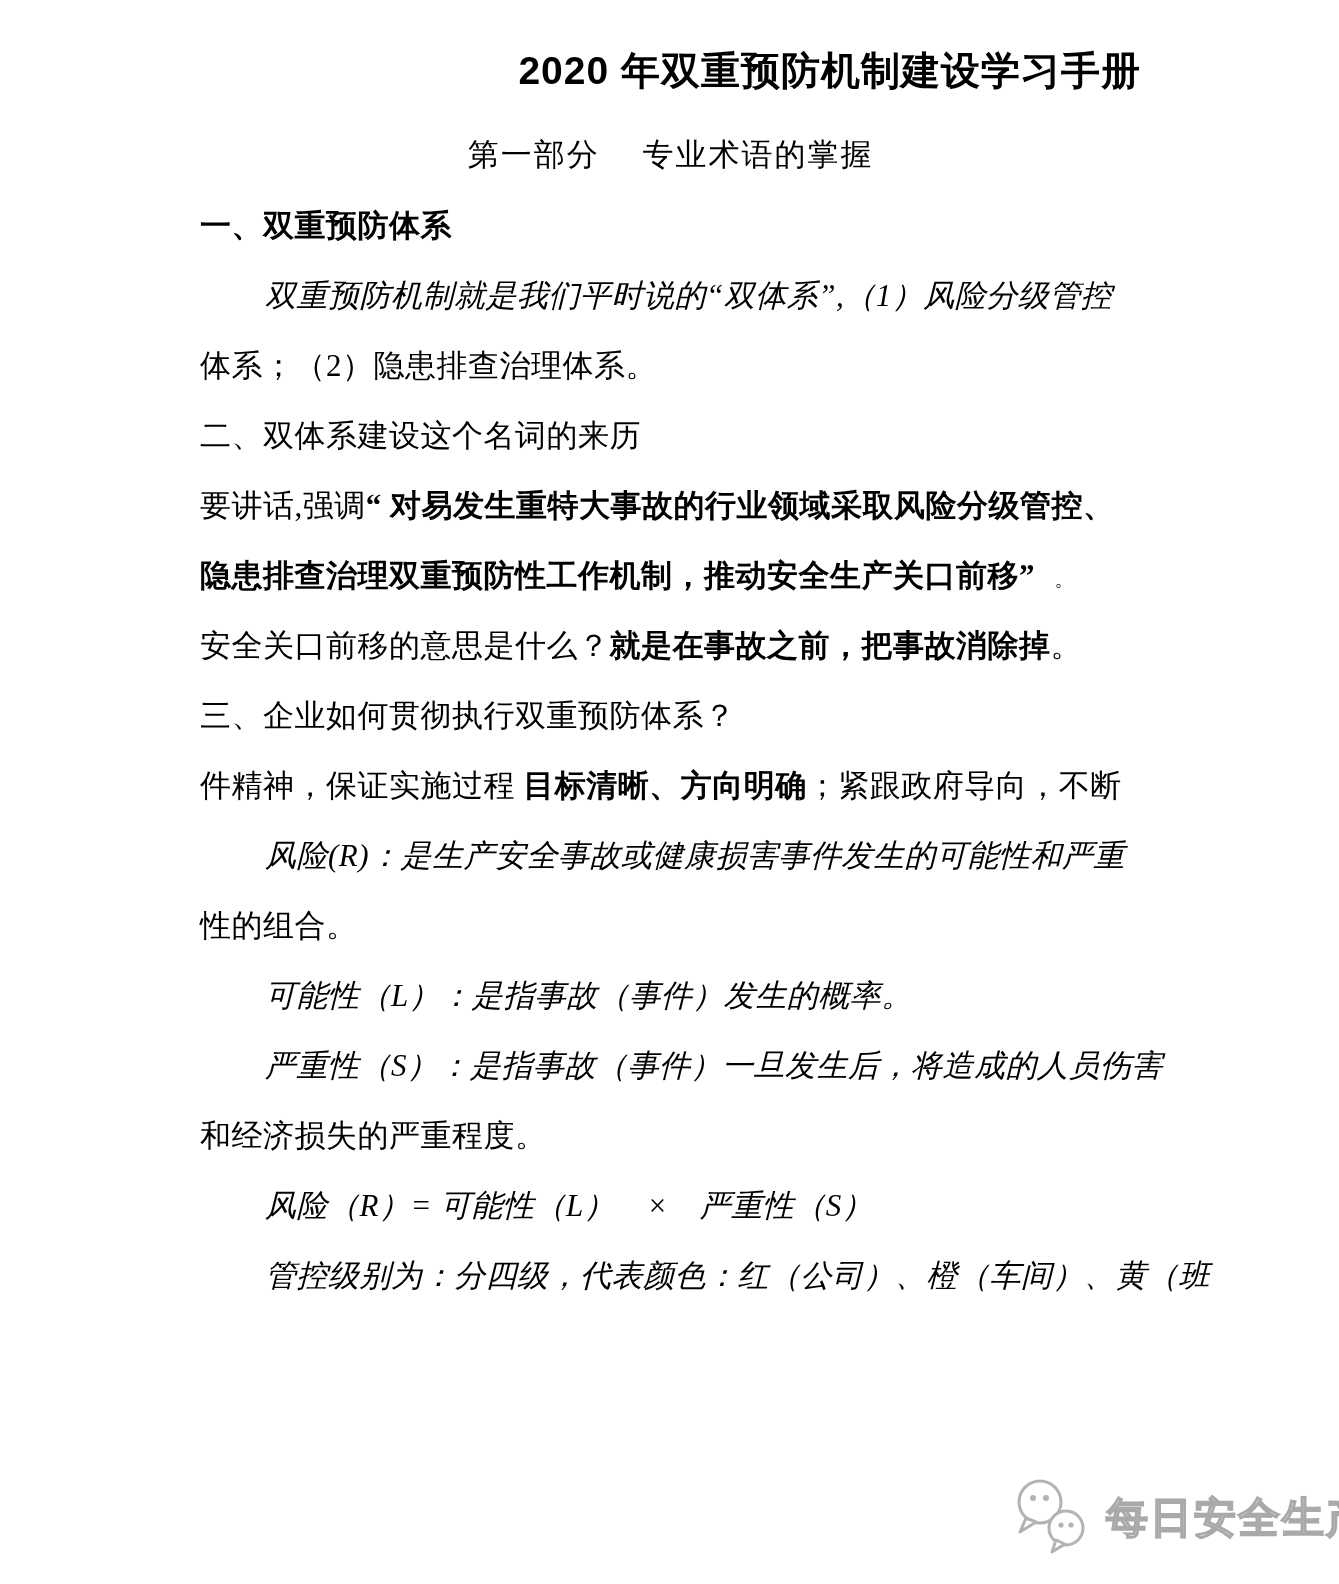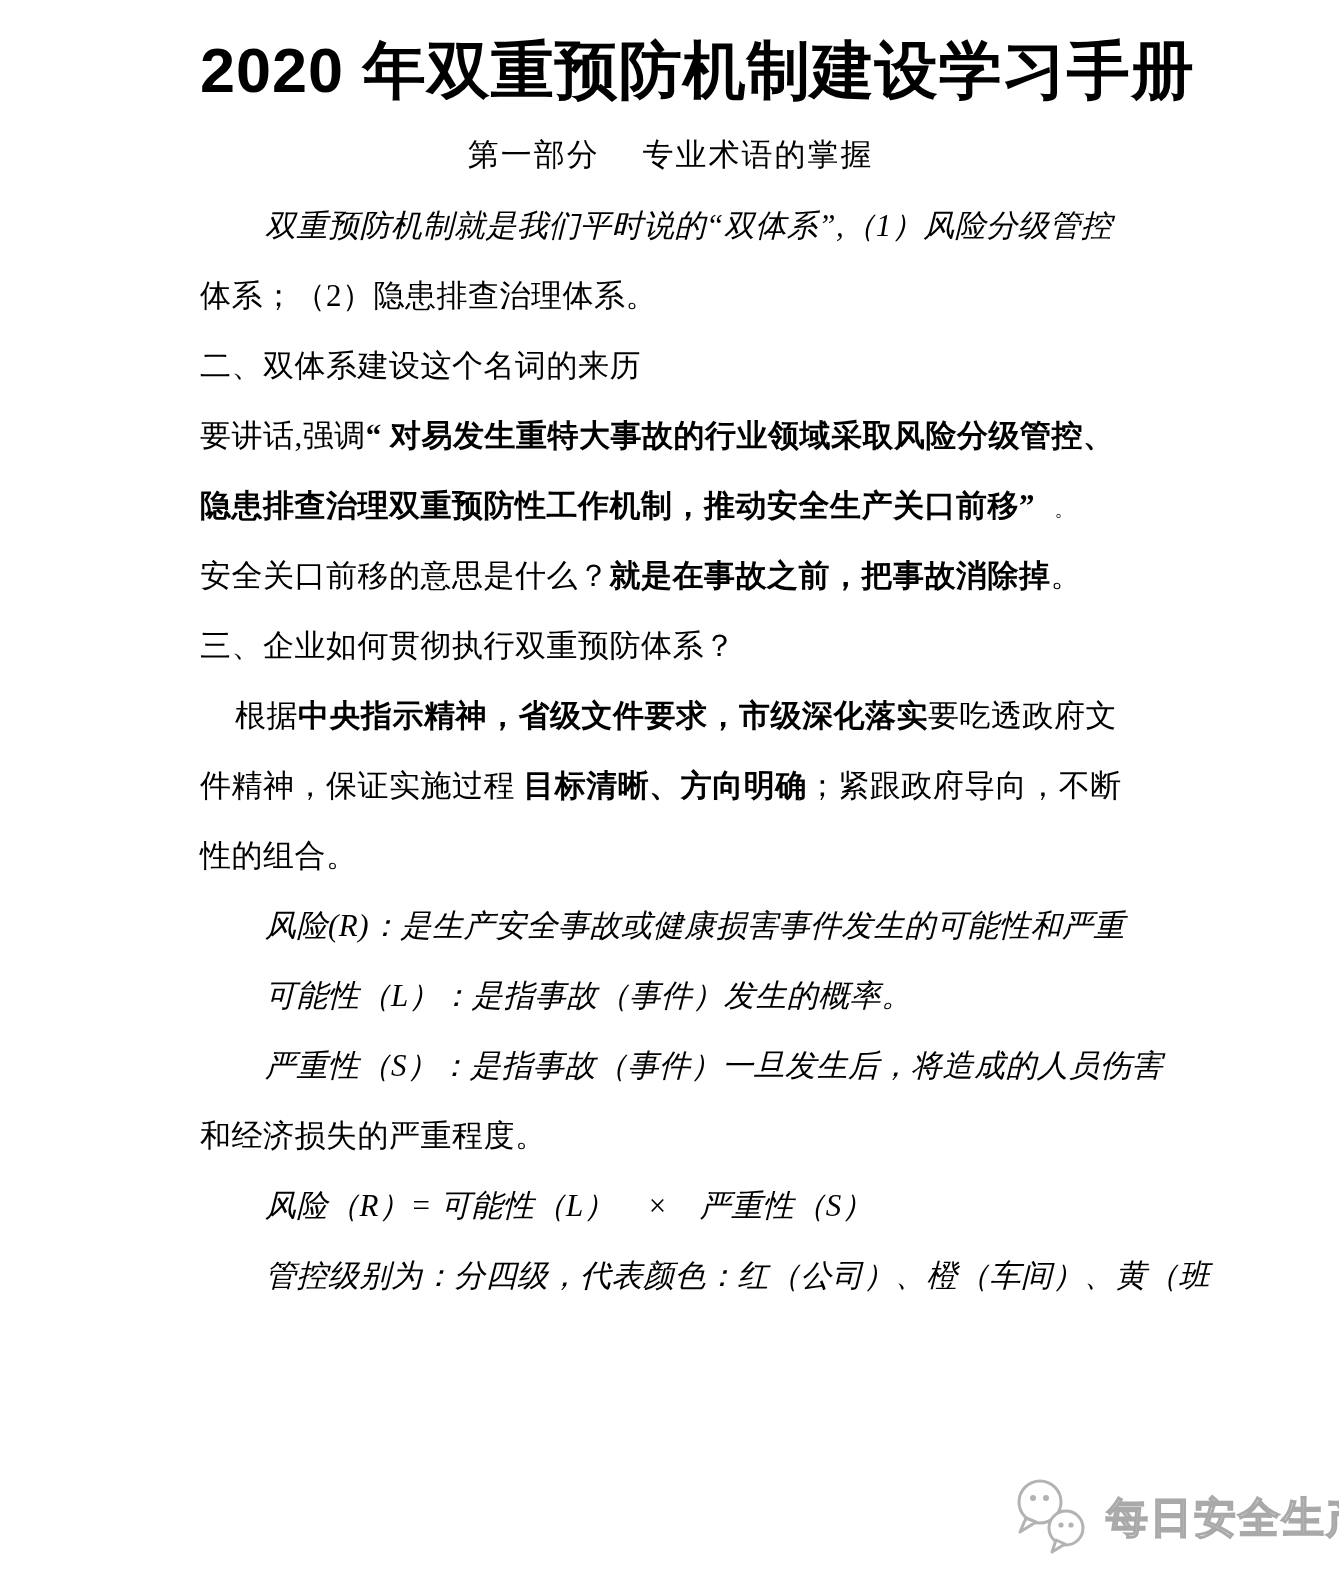--- a/index.html
+++ b/index.html
@@ -11,21 +11,21 @@
     color:#000;
     font-family:"Liberation Serif","DejaVu Serif",serif;
   }
   .content{
     position:absolute;left:200px;top:30px;width:941px;
   }
   .title{
     margin:12px 0 0 0;
     font-family:"Liberation Sans","DejaVu Sans",sans-serif;
     font-weight:700;
-    font-size:63px;
+    font-size:39px;
     line-height:57px;
     text-align:right;
     letter-spacing:1px;
     white-space:nowrap;
   }
   .subtitle{
     margin:36px 0 0 0;
     font-weight:400;
     font-size:31px;
     line-height:40px;
@@ -68,45 +68,45 @@
 <body>
 
 <div class="page">
   <div class="content">
 
     <h1 class="title">2020 年双重预防机制建设学习手册</h1>
     <h2 class="subtitle">第一部分　 专业术语的掌握</h2>
 
     <div class="lines">
 
+      <div class="line"><span class="b">一、双重预防体系</span></div>
 
       <div class="line ind2"><span>双重预防机制就是我们平时说的“双体系”,（1）风险分级管控</span></div>
 
       <div class="line"><span>体系；（2）隐患排查治理体系。</span></div>
 
       <div class="line"><span>二、双体系建设这个名词的来历</span></div>
 
 
       <div class="line"><span>要讲话,强调</span><span class="b">“ 对易发生重特大事故的行业领域采取风险分级管控、</span></div>
 
       <div class="line"><span class="b">隐患排查治理双重预防性工作机制，推动安全生产关口前移”</span><span class="sm">　。</span></div>
 
       <div class="line"><span>安全关口前移的意思是什么？</span><span class="b">就是在事故之前，把事故消除掉</span><span>。</span></div>
 
       <div class="line"><span>三、企业如何贯彻执行双重预防体系？</span></div>
 
-      <div class="line ind1"><span>根据</span><span class="b">中央指示精神，省级文件要求，市级深化落实</span><span>要吃透政府文</span></div>
 
       <div class="line"><span>件精神，保证实施过程 </span><span class="b">目标清晰、方向明确</span><span>；紧跟政府导向，不断</span></div>
 
 
 
+      <div class="line ind2"><span>风险(R)：是生产安全事故或健康损害事件发生的可能性和严重</span></div>
+
       <div class="line"><span>性的组合。</span></div>
-
-      <div class="line ind2"><span>风险(R)：是生产安全事故或健康损害事件发生的可能性和严重</span></div>
 
       <div class="line ind2"><span>可能性（L）：是指事故（事件）发生的概率。</span></div>
 
       <div class="line ind2"><span>严重性（S）：是指事故（事件）一旦发生后，将造成的人员伤害</span></div>
 
       <div class="line"><span>和经济损失的严重程度。</span></div>
 
       <div class="line ind2"><span>风险（R）= 可能性（L）　×　严重性（S）</span></div>
 
       <div class="line ind2"><span>管控级别为：分四级，代表颜色：红（公司）、橙（车间）、黄（班</span></div>

